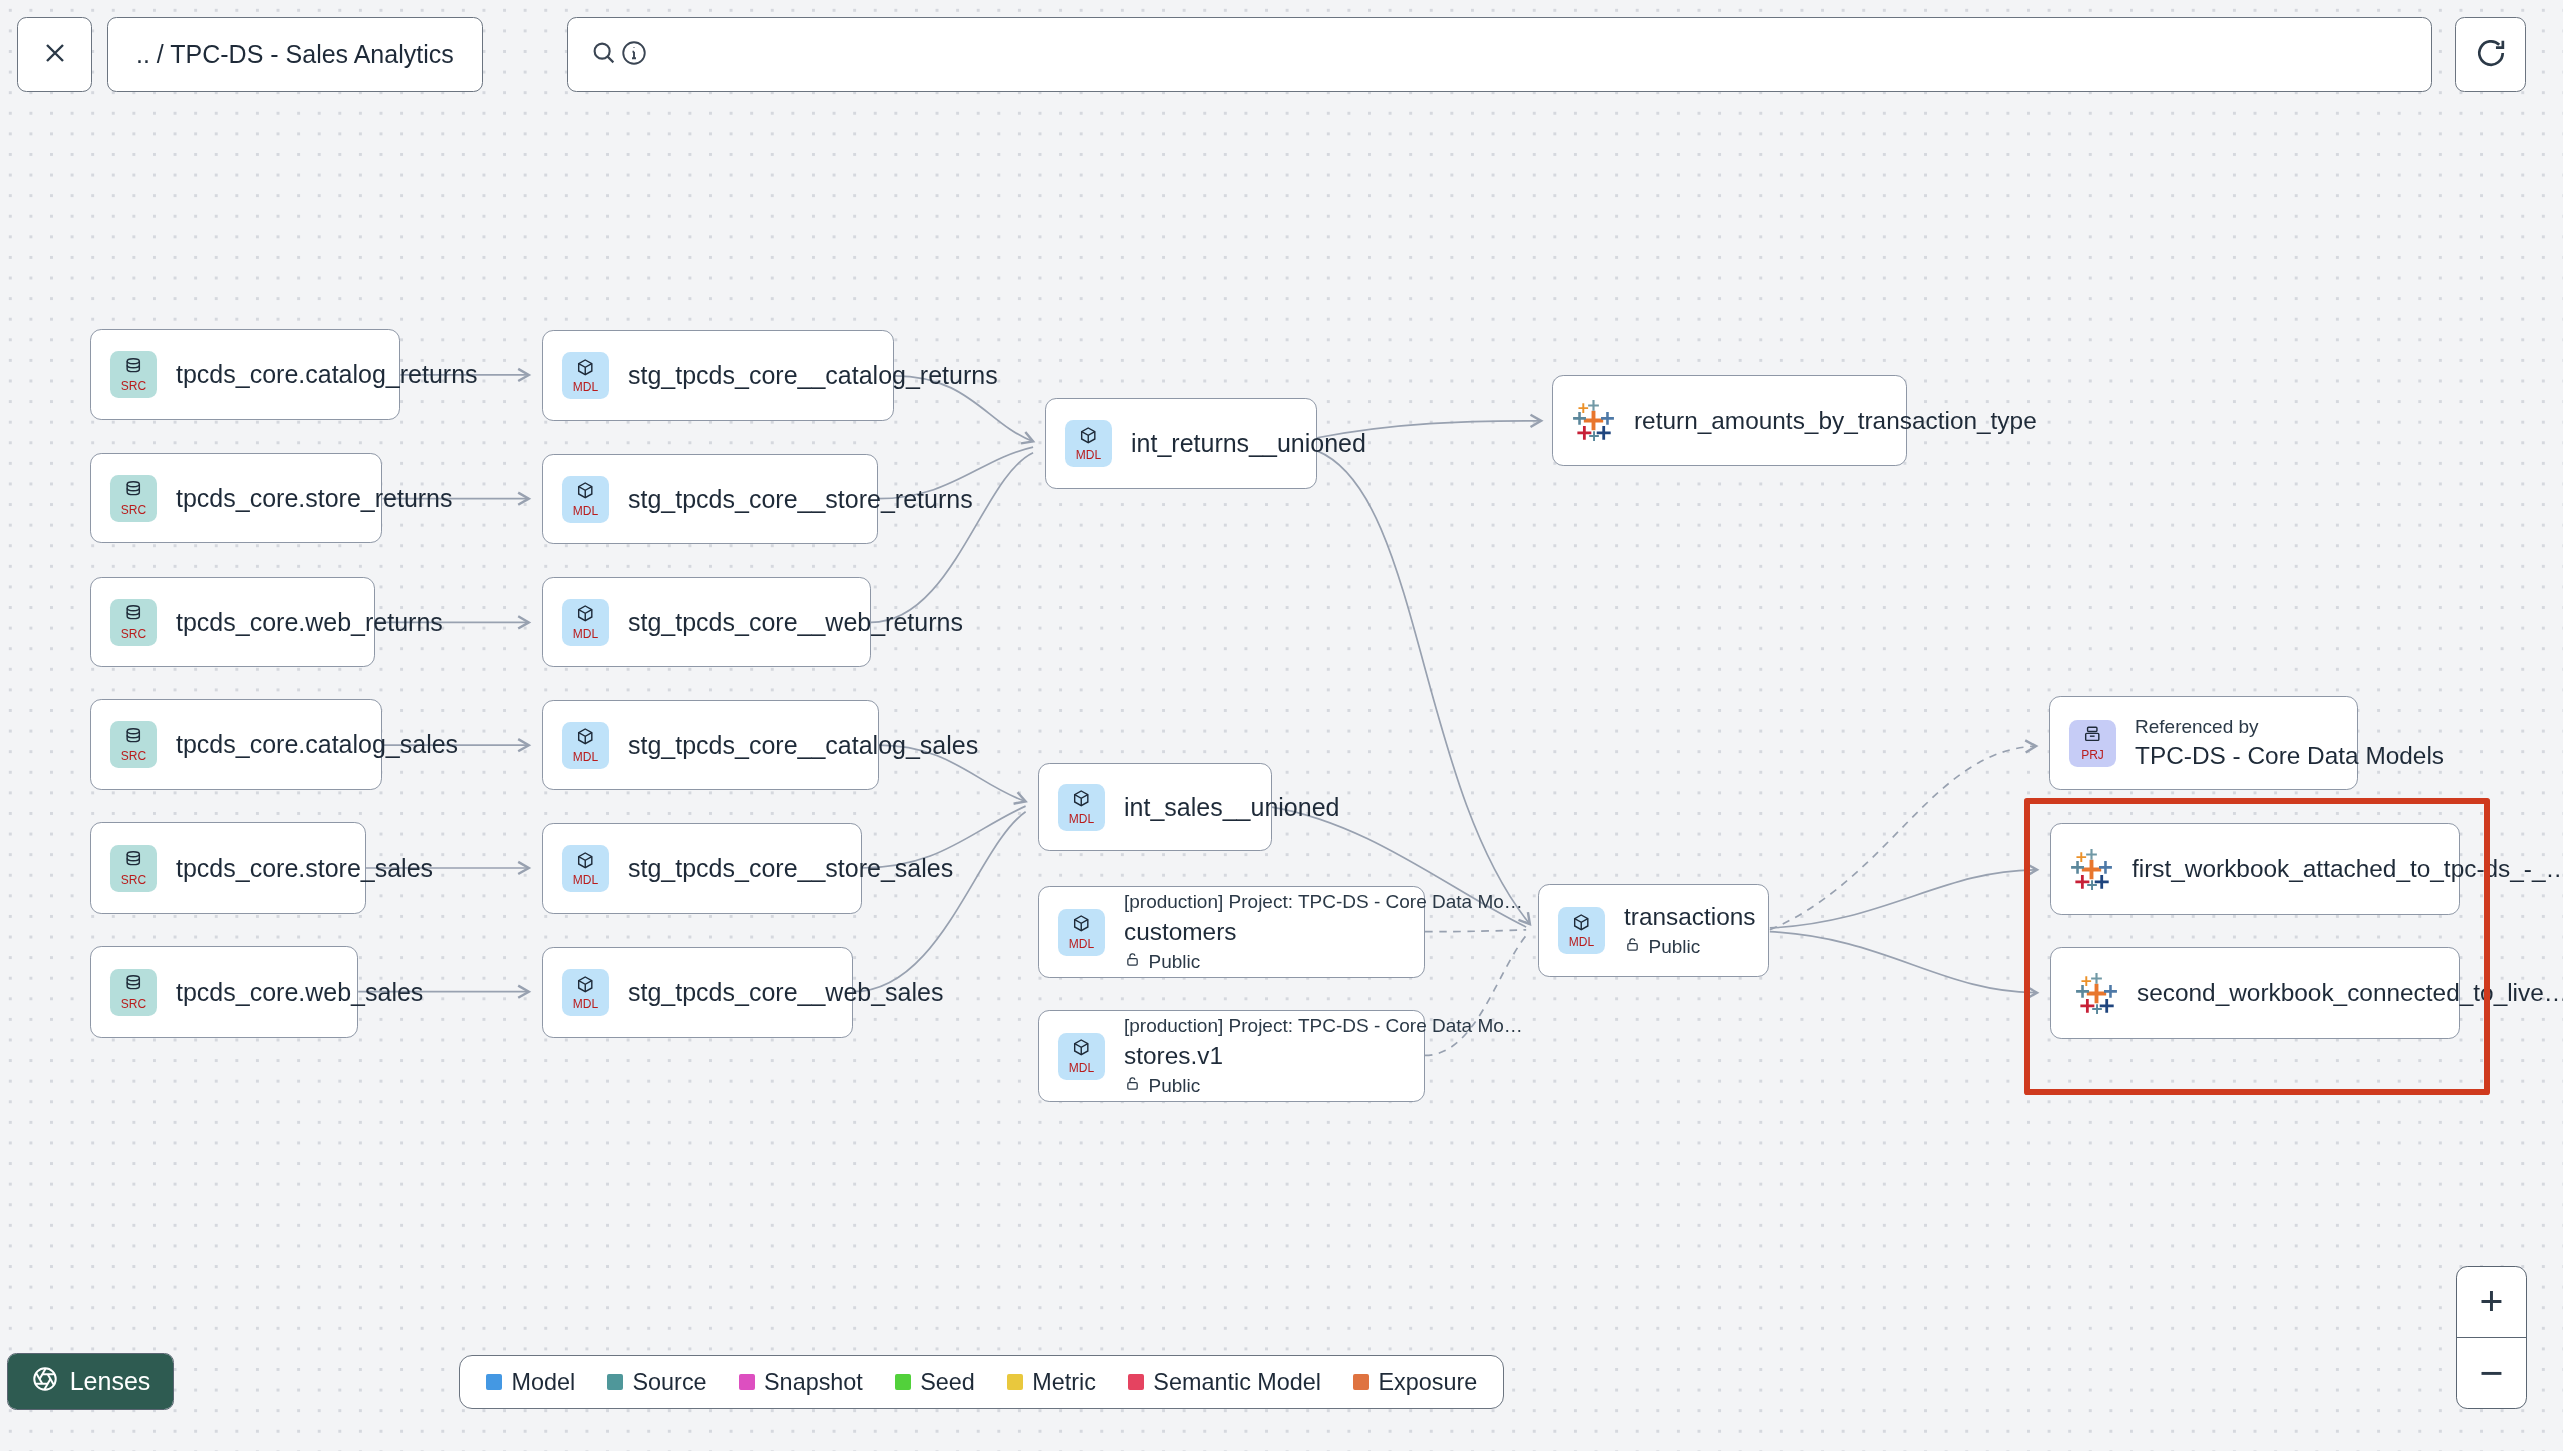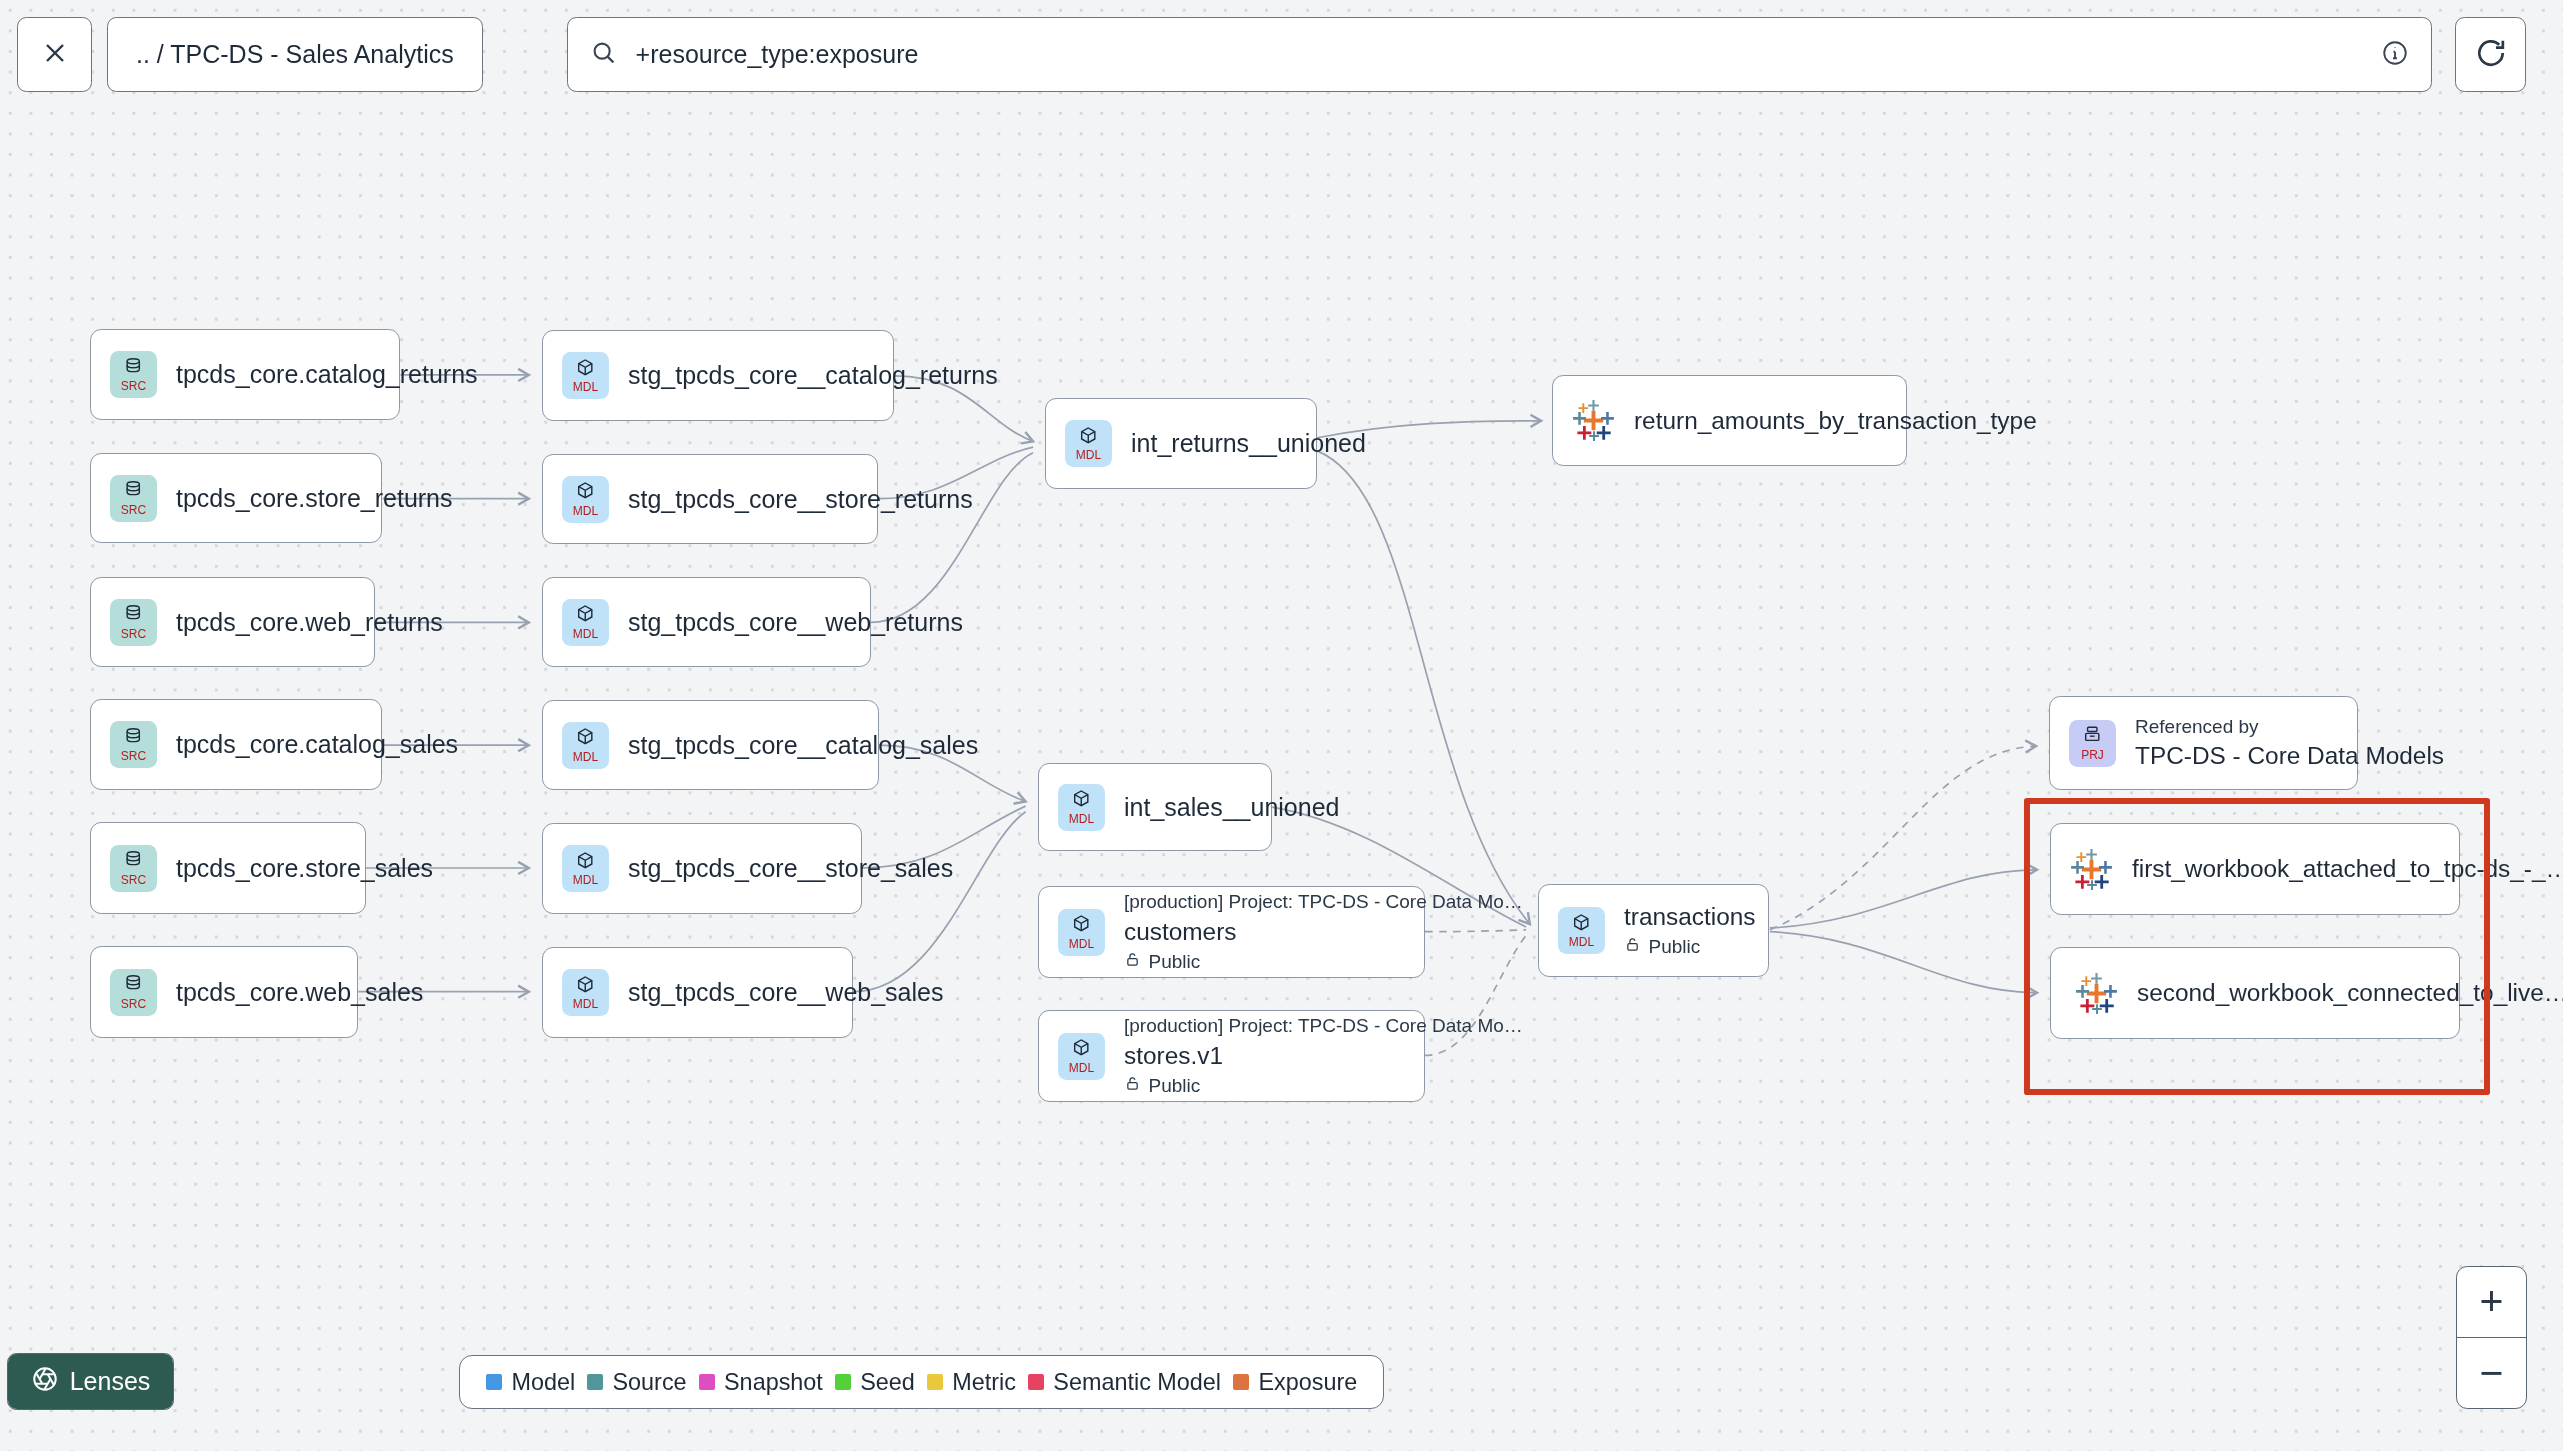--- a/index.html
+++ b/index.html
@@ -52,21 +52,21 @@
   
   .lens-group{
     position:absolute;left:7px;top:1353px;height:57px;display:flex;z-index:6;
     border-radius:9.4px;overflow:hidden;border:1.9px solid #5a6572;box-sizing:border-box;
   }
   .lens-left{display:flex;align-items:center;gap:11.2px;padding:0 22.5px;color:#fff;font-size:25px;}
   .lens-right{background:#fff;display:flex;align-items:center;gap:13px;padding:0 24.4px;font-size:25px;}
   .legend{
     position:absolute;left:459px;top:1355px;height:54px;background:#fff;z-index:6;
     border:1.9px solid #6b7480;border-radius:13px;box-sizing:border-box;
-    display:flex;align-items:center;gap:12px;padding:0 26px;
+    display:flex;align-items:center;gap:32px;padding:0 26px;
   }
   .litem{display:flex;align-items:center;gap:9.4px;font-size:23.4px;}
   .lsw{width:16px;height:16px;border-radius:1.9px;}
   .zoomctl{
     position:absolute;left:2456px;top:1266px;width:71px;height:143px;background:#fff;
     border:1.9px solid #5a6572;border-radius:11.2px;box-sizing:border-box;z-index:6;
     display:flex;flex-direction:column;
   }
   .zbtn{flex:1;display:flex;align-items:center;justify-content:center;
     font-size:41px;color:#2b3947;line-height:1;}
@@ -117,21 +117,20 @@
   <span>.. / TPC-DS - Sales Analytics</span>
 </div>
 
 <div class="searchbar">
   <span>
     <svg width="30" height="30" viewBox="0 0 24 24" fill="none" stroke="#3a4553" stroke-width="1.7">
         <circle cx="10.5" cy="10.5" r="6"></circle>
         <path d="M14.9 14.9 L19.5 19.5"></path>
       </svg>
   </span>
-  <input value="+resource_type:exposure" style="">
   <span>
     <svg width="30" height="30" viewBox="0 0 24 24" fill="none" stroke="#3a4553" stroke-width="1.5">
         <circle cx="12" cy="12" r="8.6"></circle>
         <path d="M12 11v5.2 M10.4 16.2h3.2 M10.8 11h1.2 M12 7.6v.3"></path>
       </svg>
   </span>
 </div>
 
 <div class="tbtn" style="left:2455px;width:71px;">
   <span>

